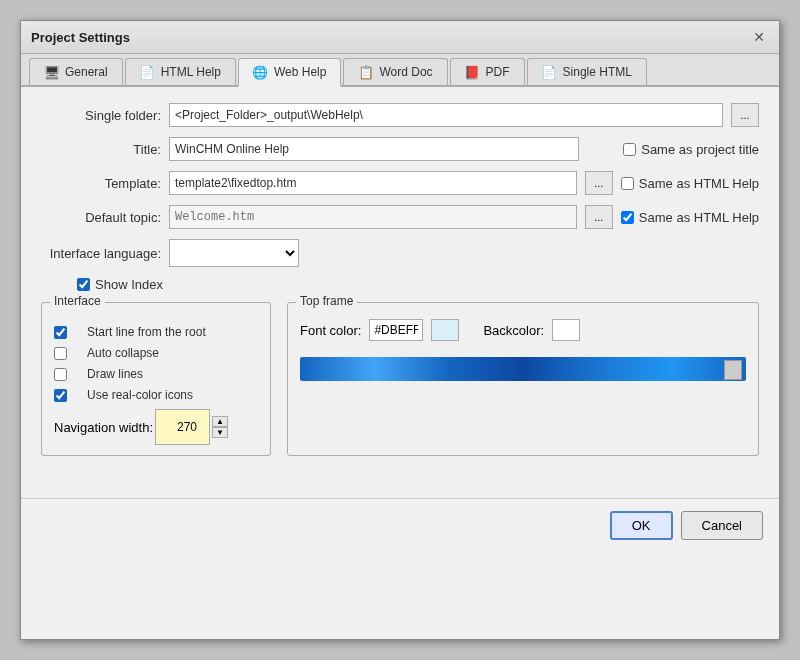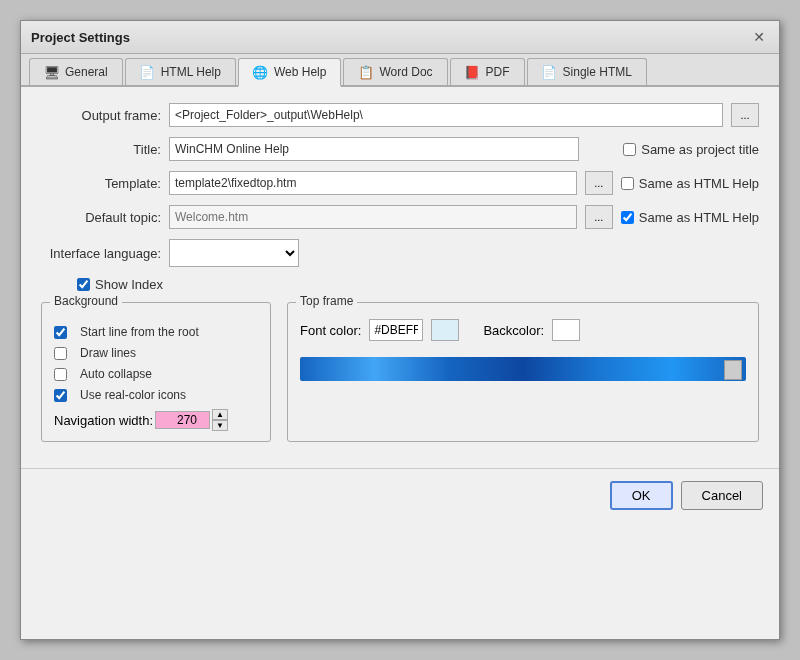--- a/index.html
+++ b/index.html
@@ -169,36 +169,36 @@
     }
     .nav-panel {
       width: 230px;
     }
     .top-frame-panel {
       flex: 1;
     }
     .check-row {
       display: flex;
       align-items: center;
-      gap: 13px;
+      gap: 20px;
       margin-bottom: 7px;
       font-size: 12px;
       color: #333;
     }
     .nav-width-row {
       display: flex;
       align-items: center;
       gap: 2px;
       margin-top: 6px;
     }
     .nav-width-input {
       width: 55px;
-      height: 18px;
-      border: 1px solid #aaa;
-      background: #f9a8d4;
+      height: 36px;
+      border: 1px solid #aaa;
+      background: #fef9c3;
       padding: 2px 12px;
       font-size: 12px;
       text-align: right;
     }
     .spinner-btns {
       display: flex;
       flex-direction: column;
     }
     .spin-btn {
       width: 16px;
@@ -259,21 +259,21 @@
       height: 18px;
       background: #ccc;
       border: 1px solid #999;
     }
     .buttons-row {
       display: flex;
       justify-content: flex-end;
       gap: 8px;
       padding: 12px 16px 12px;
       border-top: 1px solid #ccc;
-      margin-top: 10px;
+      margin-top: 26px;
     }
     .dialog-btn {
       padding: 5px 20px;
       border: 1px solid #888;
       background: #e8e8e8;
       cursor: pointer;
       font-size: 13px;
       border-radius: 3px;
     }
     .dialog-btn.primary {
@@ -318,21 +318,21 @@
       </div>
       <div class="tab">
         <span class="tab-icon">📄</span>
         <span>Single HTML</span>
       </div>
     </div>
 
     <div class="content">
 
       <div class="form-row">
-        <span class="form-label">Output frame:</span>
+        <span class="form-label">Single folder:</span>
         <input class="text-input" type="text" style="flex: 1 1 0%;" value="&lt;Project_Folder&gt;_output\WebHelp\">
         <button class="browse-btn">...</button>
       </div>
 
       <div class="form-row">
         <span class="form-label">Title:</span>
         <input class="text-input" type="text" style="flex: 1 1 0%;" value="WinCHM Online Help">
         <span style="width:28px;"></span>
         <label class="checkbox-label-right">
           <input type="checkbox" class="inline-check" style="">
@@ -345,21 +345,21 @@
         <input class="text-input" type="text" style="flex: 1 1 0%;" value="template2\fixedtop.htm">
         <button class="browse-btn">...</button>
         <label class="checkbox-label-right">
           <input type="checkbox" class="inline-check" style="">
           <span>Same as HTML Help</span>
         </label>
       </div>
 
       <div class="form-row">
         <span class="form-label">Default topic:</span>
-        <input class="text-input disabled" type="text" placeholder="Welcome.htm" style="flex: 1 1 0%;" disabled="">
+        <input class="text-input disabled" type="text" placeholder="Welcome.htm" style="flex: 1 1 0%; font-family: Liberation Mono, monospace;" disabled="">
         <button class="browse-btn">...</button>
         <label class="checkbox-label-right">
           <input type="checkbox" class="inline-check" checked="" style="">
           <span>Same as HTML Help</span>
         </label>
       </div>
 
       <div class="form-row">
         <span class="form-label">Interface language:</span>
         <select class="select-input">
@@ -374,33 +374,33 @@
       <div class="show-index-row">
         <label class="checkbox-label-right">
           <input type="checkbox" class="inline-check" checked="" style="accent-color: rgb(21, 101, 192);">
           <span>Show Index</span>
         </label>
       </div>
 
       <div class="panels-row">
 
         <div class="group-box nav-panel">
-          <span class="group-box-title">Background</span>
+          <span class="group-box-title">Interface</span>
           <div style="height:12px;"></div>
           <div class="check-row">
             <input type="checkbox" checked="" style="accent-color: rgb(21, 101, 192);">
             <span>Start line from the root</span>
           </div>
           <div class="check-row">
             <input type="checkbox" style="">
-            <span>Draw lines</span>
+            <span>Auto collapse</span>
           </div>
           <div class="check-row">
             <input type="checkbox" style="">
-            <span>Auto collapse</span>
+            <span>Draw lines</span>
           </div>
           <div class="check-row">
             <input type="checkbox" checked="" style="accent-color: rgb(21, 101, 192);">
             <span>Use real-color icons</span>
           </div>
           <div class="nav-width-row">
             <span>Navigation width:</span>
             <input class="nav-width-input" type="text" value="270" style="">
             <div class="spinner-btns">
               <button class="spin-btn">▲</button>

